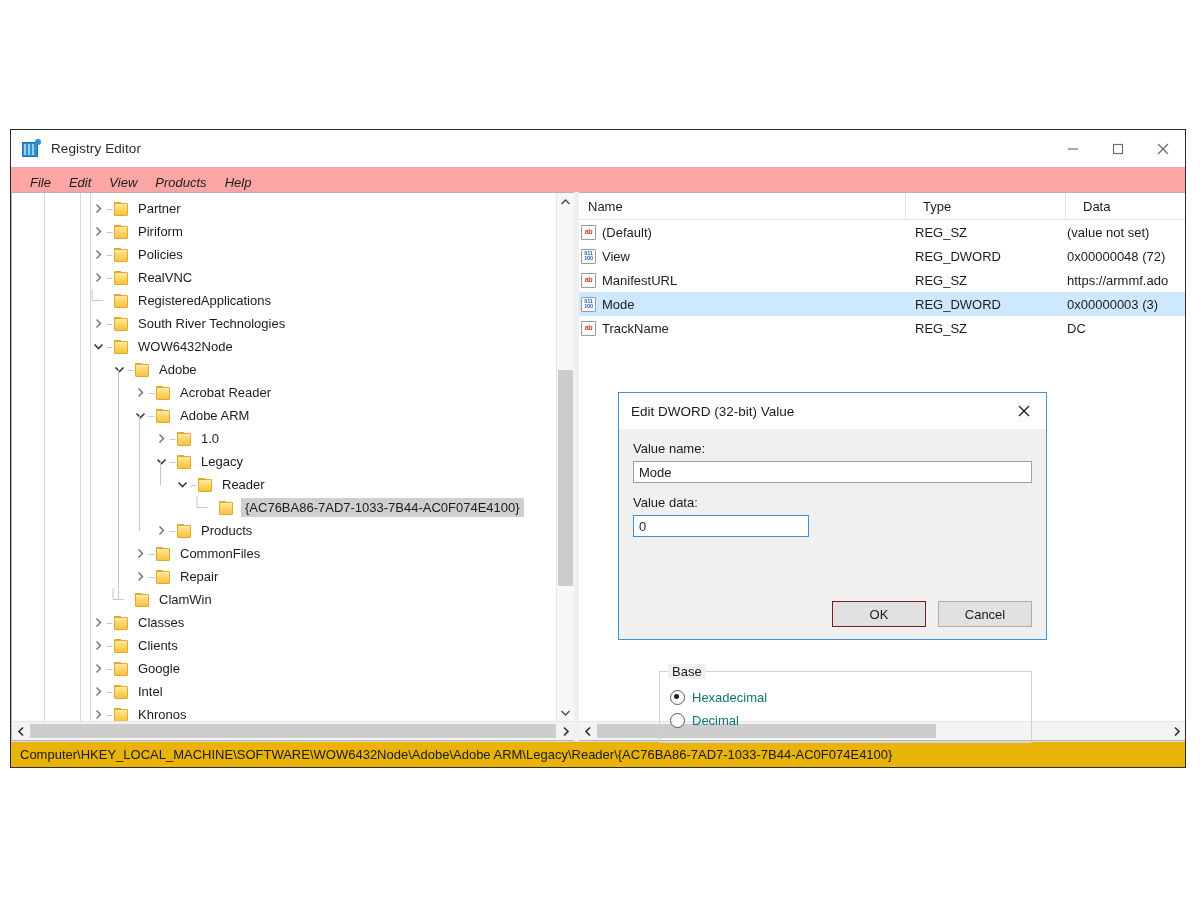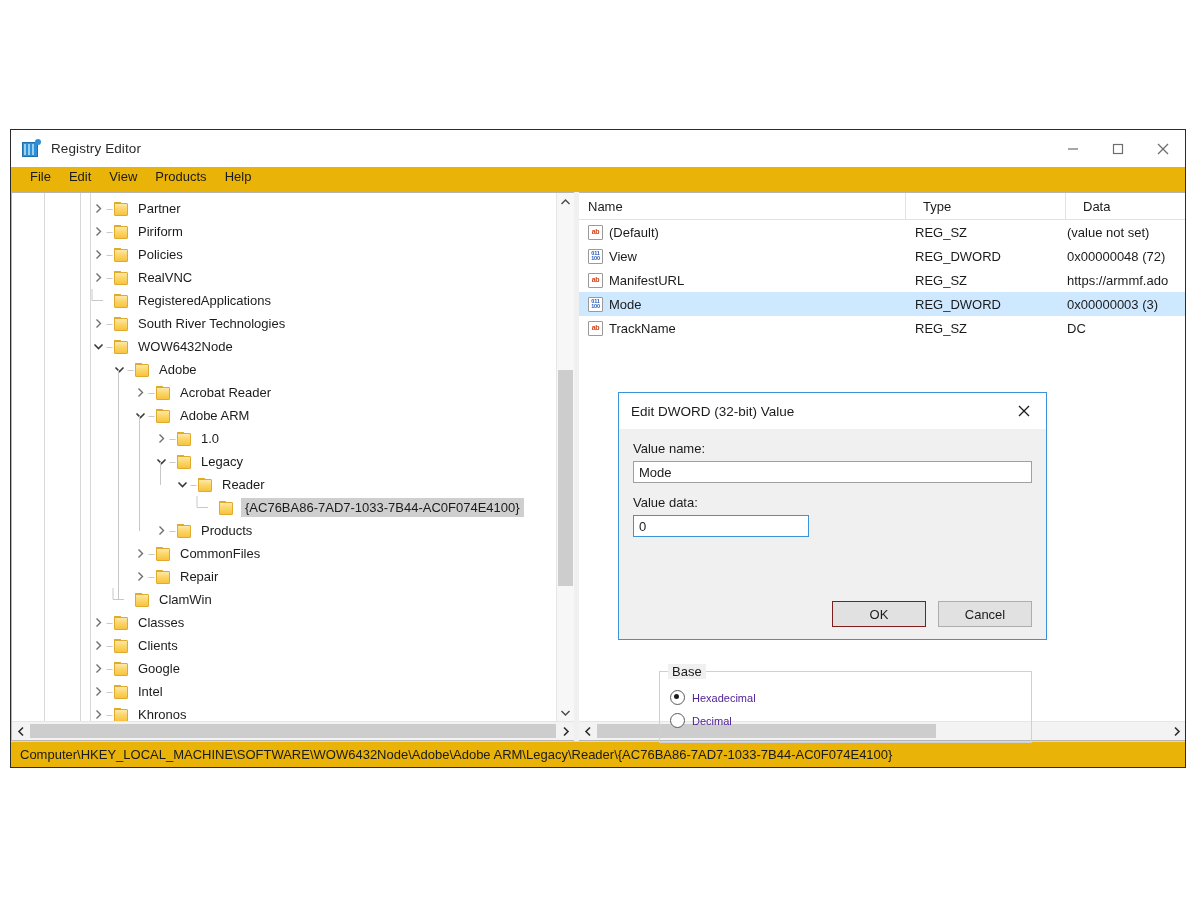--- a/index.html
+++ b/index.html
@@ -61,23 +61,24 @@
   .winbtn {
     width: 45px; height: 37px;
     display: flex; align-items: center; justify-content: center;
     color: #6d6d6d;
   }
   .winbtn svg { display:block; }
 
   
   .menubar {
     height: 25px; flex: 0 0 25px;
-    display: flex; align-items: flex-start;
+    display: flex; align-items: flex-end;
     padding-left: 10px;
-    background: #eab308;
+    background: #fca5a5;
+    font-style: italic;
   }
   .menuitem {
     font-size: 13px; color: #1b1b1b;
     padding: 2px 9px;
     white-space: nowrap;
   }
 
   
   .panes {
     flex: 1 1 auto;
@@ -229,21 +230,21 @@
   .lvh.c-type { width: 152px; flex: 0 0 152px; }
   .lvh.c-data { flex: 1 1 auto; border-right: none; }
 
   .lvbody { flex: 1 1 auto; overflow: hidden; position: relative; background:#fff; min-height:0; }
   .lvrow {
     height: 24px; display: flex; align-items: center;
     white-space: nowrap;
   }
   .lvrow.selected { background: #cde8ff; }
   .cell { font-size: 13px; color: #1b1b1b; box-sizing: border-box; overflow: hidden; }
-  .cell.c-name { width: 327px; flex: 0 0 327px; display:flex; align-items:flex-end; padding-left: 9px; }
+  .cell.c-name { width: 327px; flex: 0 0 327px; display:flex; align-items:flex-end; padding-left: 2px; }
   .cell.c-type { width: 152px; flex: 0 0 152px; padding-left: 9px; }
   .cell.c-data { flex: 1 1 auto; padding-left: 9px; }
 
   .vicon {
     width: 15px; height: 15px; flex: 0 0 15px;
     margin-right: 6px; position: relative;
   }
   .vicon .page {
     position: absolute; inset: 0;
     background: #ffffff;
@@ -331,21 +332,21 @@
   .radio-row { display: flex; align-items: center; height: 23px; }
   .radio {
     width: 13px; height: 13px; border-radius: 50%;
     border: 1px solid #5a5a5a; background: #fff;
     margin-right: 7px; position: relative; flex: 0 0 13px;
   }
   .radio.on::after {
     content: ""; position: absolute; left: 3px; top: 3px;
     width: 5px; height: 5px; border-radius: 50%; background: #1b1b1b;
   }
-  .radio-label { font-size: 11px; color: #4c1d95; }
+  .radio-label { font-size: 13px; color: #0f766e; }
   .dlg-buttons {
     position: absolute; right: 14px; bottom: 14px;
     display: flex; gap: 12px;
   }
   .btn {
     width: 94px; height: 26px;
     background: #e1e1e1;
     border: 1px solid #adadad;
     box-sizing: border-box;
     display: flex; align-items: center; justify-content: center;

